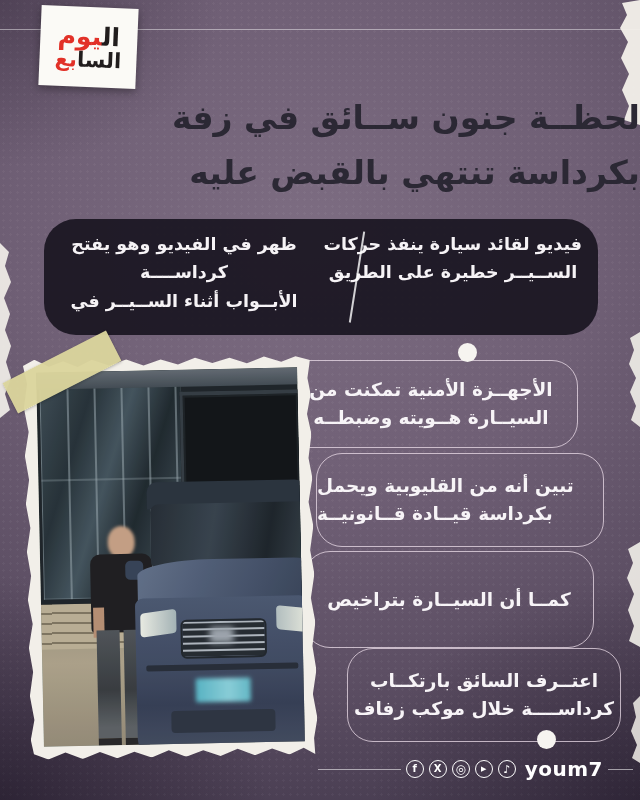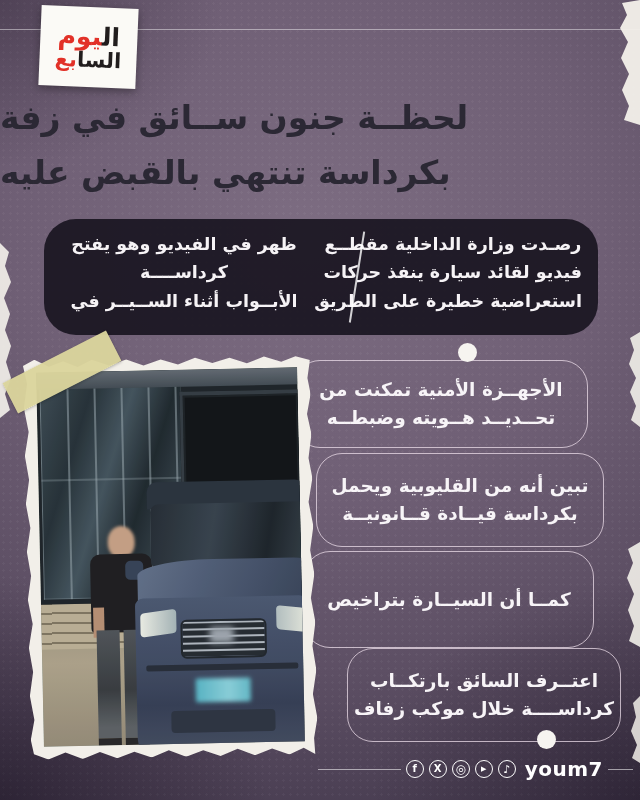--- a/index.html
+++ b/index.html
@@ -20,38 +20,38 @@
   .top-rule{position:absolute;left:0;top:29px;width:640px;height:1px;background:rgba(255,255,255,.45);}
   
   .logo{position:absolute;left:40px;top:7px;width:97px;height:80px;background:#fbfaf6;
     transform:rotate(2.4deg);box-shadow:0 3px 8px rgba(0,0,0,.35);
     display:flex;flex-direction:column;align-items:center;justify-content:center;gap:1px;z-index:6;direction:rtl;}
   .logo .w1{font-size:25px;font-weight:bold;line-height:1;}
   .logo .w2{font-size:21px;font-weight:bold;line-height:1;}
   .lg-dark{color:#211d1d;}
   .lg-red{color:#e23128;}
   
-  .headline{position:absolute;left:0;top:90px;width:640px;text-align:left;direction:rtl;
+  .headline{position:absolute;left:0;top:90px;width:640px;text-align:right;direction:rtl;
     color:#2b2834;font-weight:bold;font-size:33px;line-height:1.68;z-index:3;}
   
   .summary{position:absolute;left:44px;top:219px;width:554px;height:116px;
     background:rgba(26,22,33,.93);border-radius:32px;z-index:3;}
   .sum-col{position:absolute;top:11px;direction:rtl;text-align:center;color:#f6f3f6;
     font-weight:bold;font-size:17.5px;line-height:1.62;white-space:nowrap;}
   .sum-right{right:16px;width:258px;}
   .sum-left{left:14px;width:252px;}
   .sum-divider{position:absolute;left:312px;top:12px;width:1.5px;height:92px;
     background:rgba(255,255,255,.8);transform:rotate(9deg);}
   
   .bubble{position:absolute;border:1.5px solid rgba(236,222,233,.75);border-radius:26px;
     display:flex;flex-direction:column;align-items:center;justify-content:center;
     direction:rtl;color:#f7f4f7;font-weight:bold;font-size:18.5px;line-height:1.5;
     white-space:nowrap;z-index:2;}
-  .bubble-1{left:294px;top:360px;width:292px;height:86px;}
-  .bubble-2{left:316px;top:453px;width:286px;height:92px;}
+  .bubble-1{left:284px;top:360px;width:292px;height:86px;}
+  .bubble-2{left:316px;top:453px;width:286px;height:92px;align-items:flex-end;}
   .bubble-3{left:304px;top:551px;width:288px;height:95px;}
   .bubble-4{left:347px;top:648px;width:272px;height:92px;}
   .dot{position:absolute;width:19px;height:19px;border-radius:50%;background:#f6f4f0;z-index:4;}
   .dot-top{left:458px;top:343px;}
   .dot-bottom{left:537px;top:730px;}
   
   .torn{position:absolute;inset:0;z-index:1;pointer-events:none;}
   
   .tape{position:absolute;left:4px;top:355px;width:116px;height:34px;background:rgba(219,212,156,.96);
     transform:rotate(-27deg);box-shadow:0 1px 3px rgba(0,0,0,.25);z-index:8;}
@@ -141,37 +141,36 @@
     <div class="w2"><span class="lg-dark">السا</span><span class="lg-red">بع</span></div>
   </div>
 
   <div class="headline">
     <div>لحظــة جنون ســائق في زفة</div>
     <div>بكرداسة تنتهي بالقبض عليه</div>
   </div>
 
   <div class="summary">
     <div class="sum-col sum-right">
-      <div>رصـدت وزارة الداخلية مقطــع</div>
       <div>فيديو لقائد سيارة ينفذ حركات</div>
-      <div>استعراضية خطيرة على الطريق</div>
+      <div>الســيــر خطيرة على الطريق</div>
     </div>
     <div class="sum-divider"></div>
     <div class="sum-col sum-left">
       <div>ظهر في الفيديو وهو يفتح</div>
       <div>كرداســــة</div>
       <div>الأبــواب أثناء الســيــر في</div>
     </div>
   </div>
 
   <div class="dot dot-top"></div>
 
   <div class="bubble bubble-1">
     <div>الأجهــزة الأمنية تمكنت من</div>
-    <div>تحــديــد هــويته وضبطــه</div>
+    <div>السيــارة هــويته وضبطــه</div>
   </div>
   <div class="bubble bubble-2">
     <div>تبين أنه من القليوبية ويحمل</div>
     <div>بكرداسة قيــادة قــانونيــة</div>
   </div>
   <div class="bubble bubble-3">
     <div>كمــا أن السيــارة بتراخيص</div>
   </div>
   <div class="bubble bubble-4">
     <div>اعتــرف السائق بارتكــاب</div>

